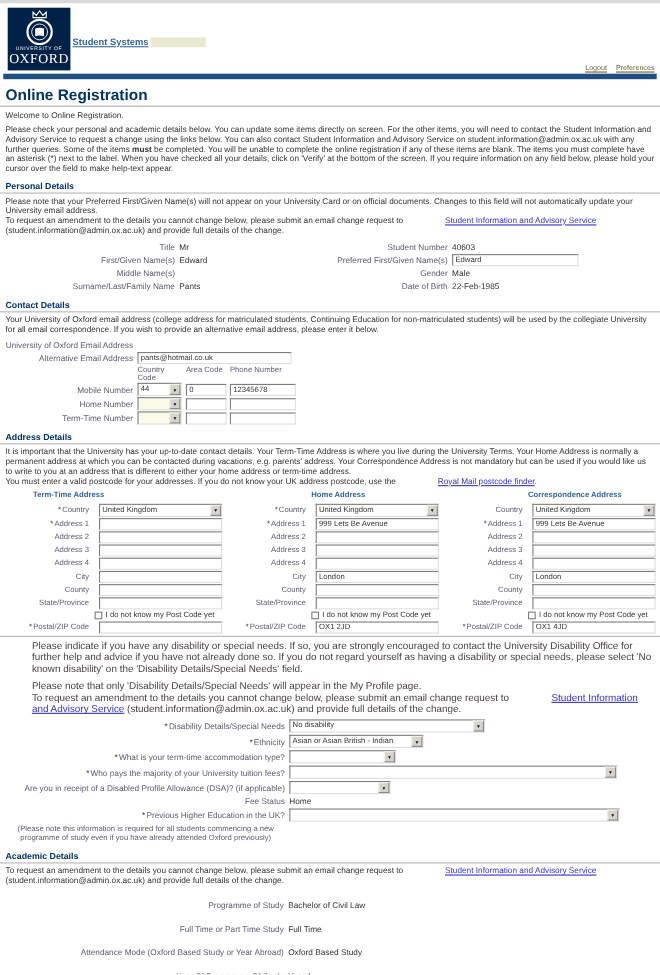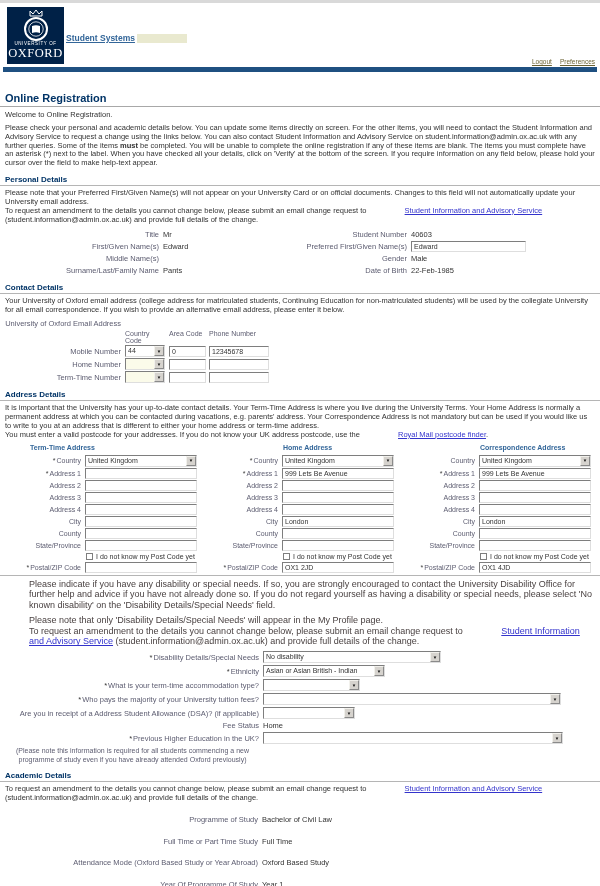--- a/index.html
+++ b/index.html
@@ -16,21 +16,21 @@
   .logo-ox   { color:#fff; font-family:"Liberation Serif", serif; font-size:12.5px; letter-spacing:.5px; }
   .app-title-wrap { position:absolute; left:66px; top:30px; display:flex; align-items:center; }
   .app-title { color:#36c; color:#336699; font-weight:bold; font-size:8.5px;text-decoration:underline; }
   .hl { width:50px; height:9px; background:#e9e9cf; margin-left:2px; }
   .top-links { position:absolute; right:5px; bottom:1px; }
   .syslnk { color:#6b6233; text-decoration:underline; font-size:6.5px; cursor:pointer; margin-left:6px; }
   .blue-bar { height:5px; margin:0 3px; background:#1f5081; }
 
   
   .content { padding:0 5px; }
-  .h1 { color:#003366; font-weight:bold; font-size:11px; margin-top:20px; }
+  .h1 { color:#003366; font-weight:bold; font-size:14px; margin-top:6px; }
   .rule { border:0; border-top:1px solid #a8a8a8; margin:2px -5px 3px -5px; }
   .sec-h { color:#003366; font-weight:bold; font-size:8px; margin-top:7px; }
   .sec-rule { border:0; border-top:1px solid #b5b5b5; margin:1px -5px 3px -5px; }
   p.txt { font-size:7.5px; line-height:1.18; color:#333; margin-top:4px; }
   .lnk { color:#3333cc; text-decoration:underline; cursor:pointer;padding-left:36px; }
   .lbl { color:#5c5c70; text-align:right; padding-right:4px; flex:none; }
   .val { color:#333; }
   .req { color:#3a3a3a; padding-right:1px; }
 
   .tb { display:inline-block; height:11px; background:#fff; border:1px solid;
@@ -55,21 +55,21 @@
   
   .c-row { display:flex; align-items:center; margin:1px 0; min-height:12px; }
   .ph-h { display:flex; font-size:7px; color:#5c5c70; margin-top:2px; }
   .ph-h span { padding-right:4px; }
 
   
   .addr-cols { display:flex; margin-top:4px; }
   .acol { width:197px; flex:none; }
   .acol-title { color:#336699; font-weight:bold; font-size:7px; margin-bottom:4px; }
   .t-ind { margin-left:25px; } .f-ind { margin-left:81px; }
-  .a-row { display:flex; align-items:center; margin-bottom:1px; min-height:11px; font-size:7px; }
+  .a-row { display:flex; align-items:center; margin-bottom:1px; min-height:11px; font-size:7px;justify-content:space-between; }
   .a-row .lbl { width:80px; font-size:7px; }
   .af { width:112px; }
   .cb-row { display:flex; align-items:center; margin:1px 0 1px 81px; font-size:7px; color:#333; min-height:9px; }
 
   
   .big { font-size:9px; line-height:1.2; color:#4a4242; margin-top:4px;margin-left:24px; }
   .o-row { display:flex; align-items:center; margin:2px 0; min-height:12px; }
   .o-row .lbl { width:258px; }
   .prev-note { width:255px; text-align:center; color:#5c5c70; font-size:7px; line-height:1.3; }
 
@@ -149,20 +149,24 @@
 
     <div class="sec-h">Contact Details</div>
     <hr class="sec-rule">
     <p class="txt" style="margin-top:1px;">Your University of Oxford email address (college address for matriculated students, Continuing Education for non-matriculated students) will be used by the collegiate University for all email correspondence. If you wish to provide an alternative email address, please enter it below.</p>
 
     <div style="margin-top:4px;">
       <div class="c-row" style="min-height:9px;">
         <span class="lbl w120">University of Oxford Email Address</span>
         <span class="val"></span>
       </div>
+      <div class="c-row">
+        <span class="lbl w120">Alternative Email Address</span>
+        <input class="tb w140" value="pants@hotmail.co.uk" style="">
+      </div>
       <div class="ph-h">
         <span class="w120"></span>
         <span class="w40" style="width:44px;">Country Code</span>
         <span class="w37" style="width:40px;">Area Code</span>
         <span>Phone Number</span>
       </div>
       <div class="c-row">
         <span class="lbl w120">Mobile Number</span>
         <span class="select w40" style="margin-right:4px;">
           <span class="sel-text">44</span>
@@ -368,21 +372,21 @@
           </span>
       </div>
       <div class="o-row">
         <span class="lbl"><span class="req">*</span><span>Who pays the majority of your University tuition fees?</span></span>
         <span class="select w298">
             <span class="sel-text"></span>
             <span class="sel-btn">▼</span>
           </span>
       </div>
       <div class="o-row">
-        <span class="lbl">Are you in receipt of a Address Student Allowance (DSA)? (if applicable)</span>
+        <span class="lbl">Are you in receipt of a Disabled Profile Allowance (DSA)? (if applicable)</span>
         <span class="select w92">
             <span class="sel-text"></span>
             <span class="sel-btn">▼</span>
           </span>
       </div>
       <div class="o-row" style="min-height:9px;">
         <span class="lbl">Fee Status</span>
         <span class="val">Home</span>
       </div>
       <div class="o-row">

